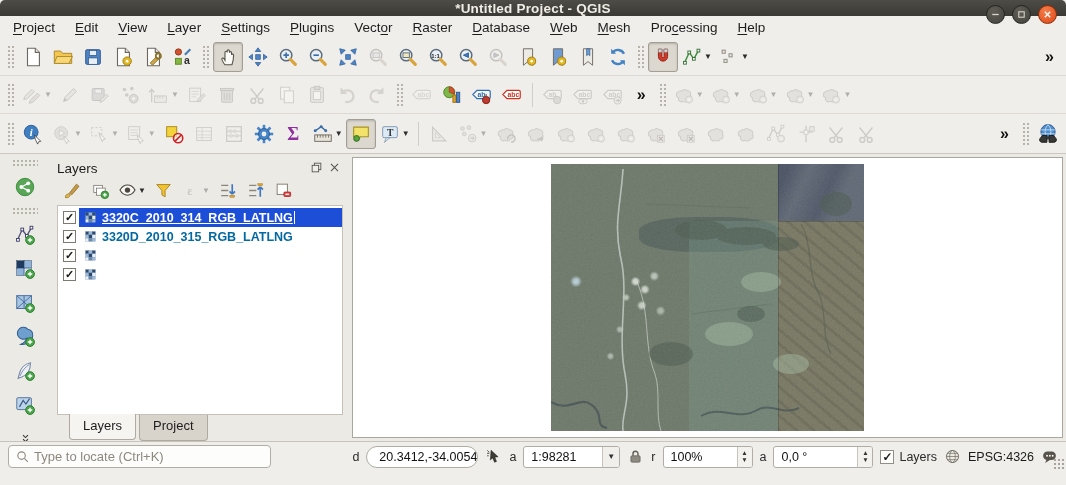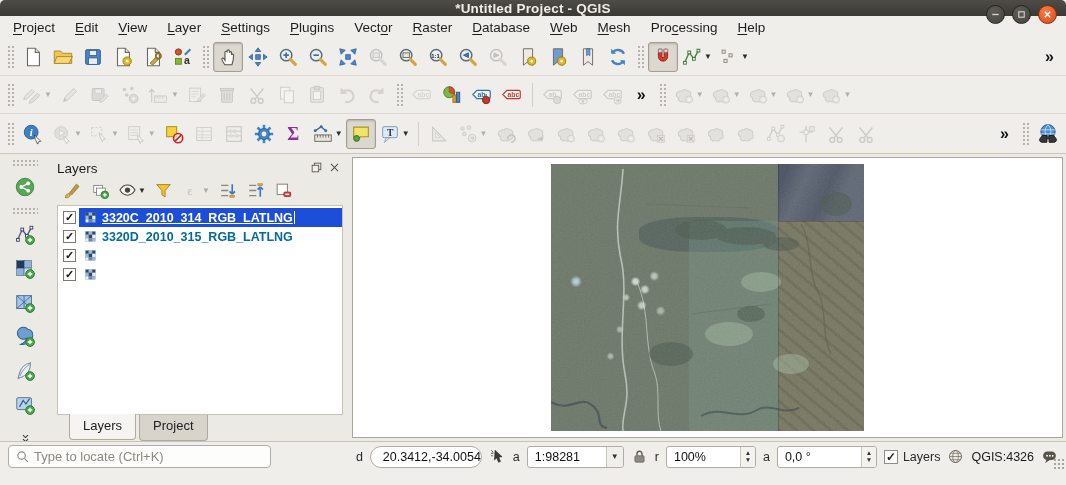--- a/index.html
+++ b/index.html
@@ -1281,21 +1281,21 @@
       <span class="chk" id="renderchk">✓</span>
       <span class="sb-label">Layers</span>
     </div>
     <span class="sb-icon">
         <svg viewBox="0 0 24 24" xmlns="http://www.w3.org/2000/svg">
           <circle cx="12" cy="12" r="8.5" fill="#eceae3" stroke="#6e6a61" stroke-width="1.4"></circle>
           <ellipse cx="12" cy="12" rx="4" ry="8.5" fill="none" stroke="#6e6a61"></ellipse>
           <path d="M3.5 12h17M5 7.5h14M5 16.5h14" stroke="#6e6a61" fill="none"></path>
         </svg>
       </span>
-    <span class="crs">QGIS:4326</span>
+    <span class="crs">EPSG:4326</span>
     <span class="sb-icon">
         <svg viewBox="0 0 24 24" xmlns="http://www.w3.org/2000/svg">
           <rect x="3" y="5" width="18" height="12" rx="6" fill="#56524a"></rect>
           <path d="M8 16l-2.2 5.2L12.5 17z" fill="#56524a"></path>
           <circle cx="8.5" cy="11" r="1.3" fill="#fff"></circle>
           <circle cx="12.5" cy="11" r="1.3" fill="#fff"></circle>
           <circle cx="16.5" cy="11" r="1.3" fill="#fff"></circle>
         </svg>
       </span>
     <div class="grip"></div>

